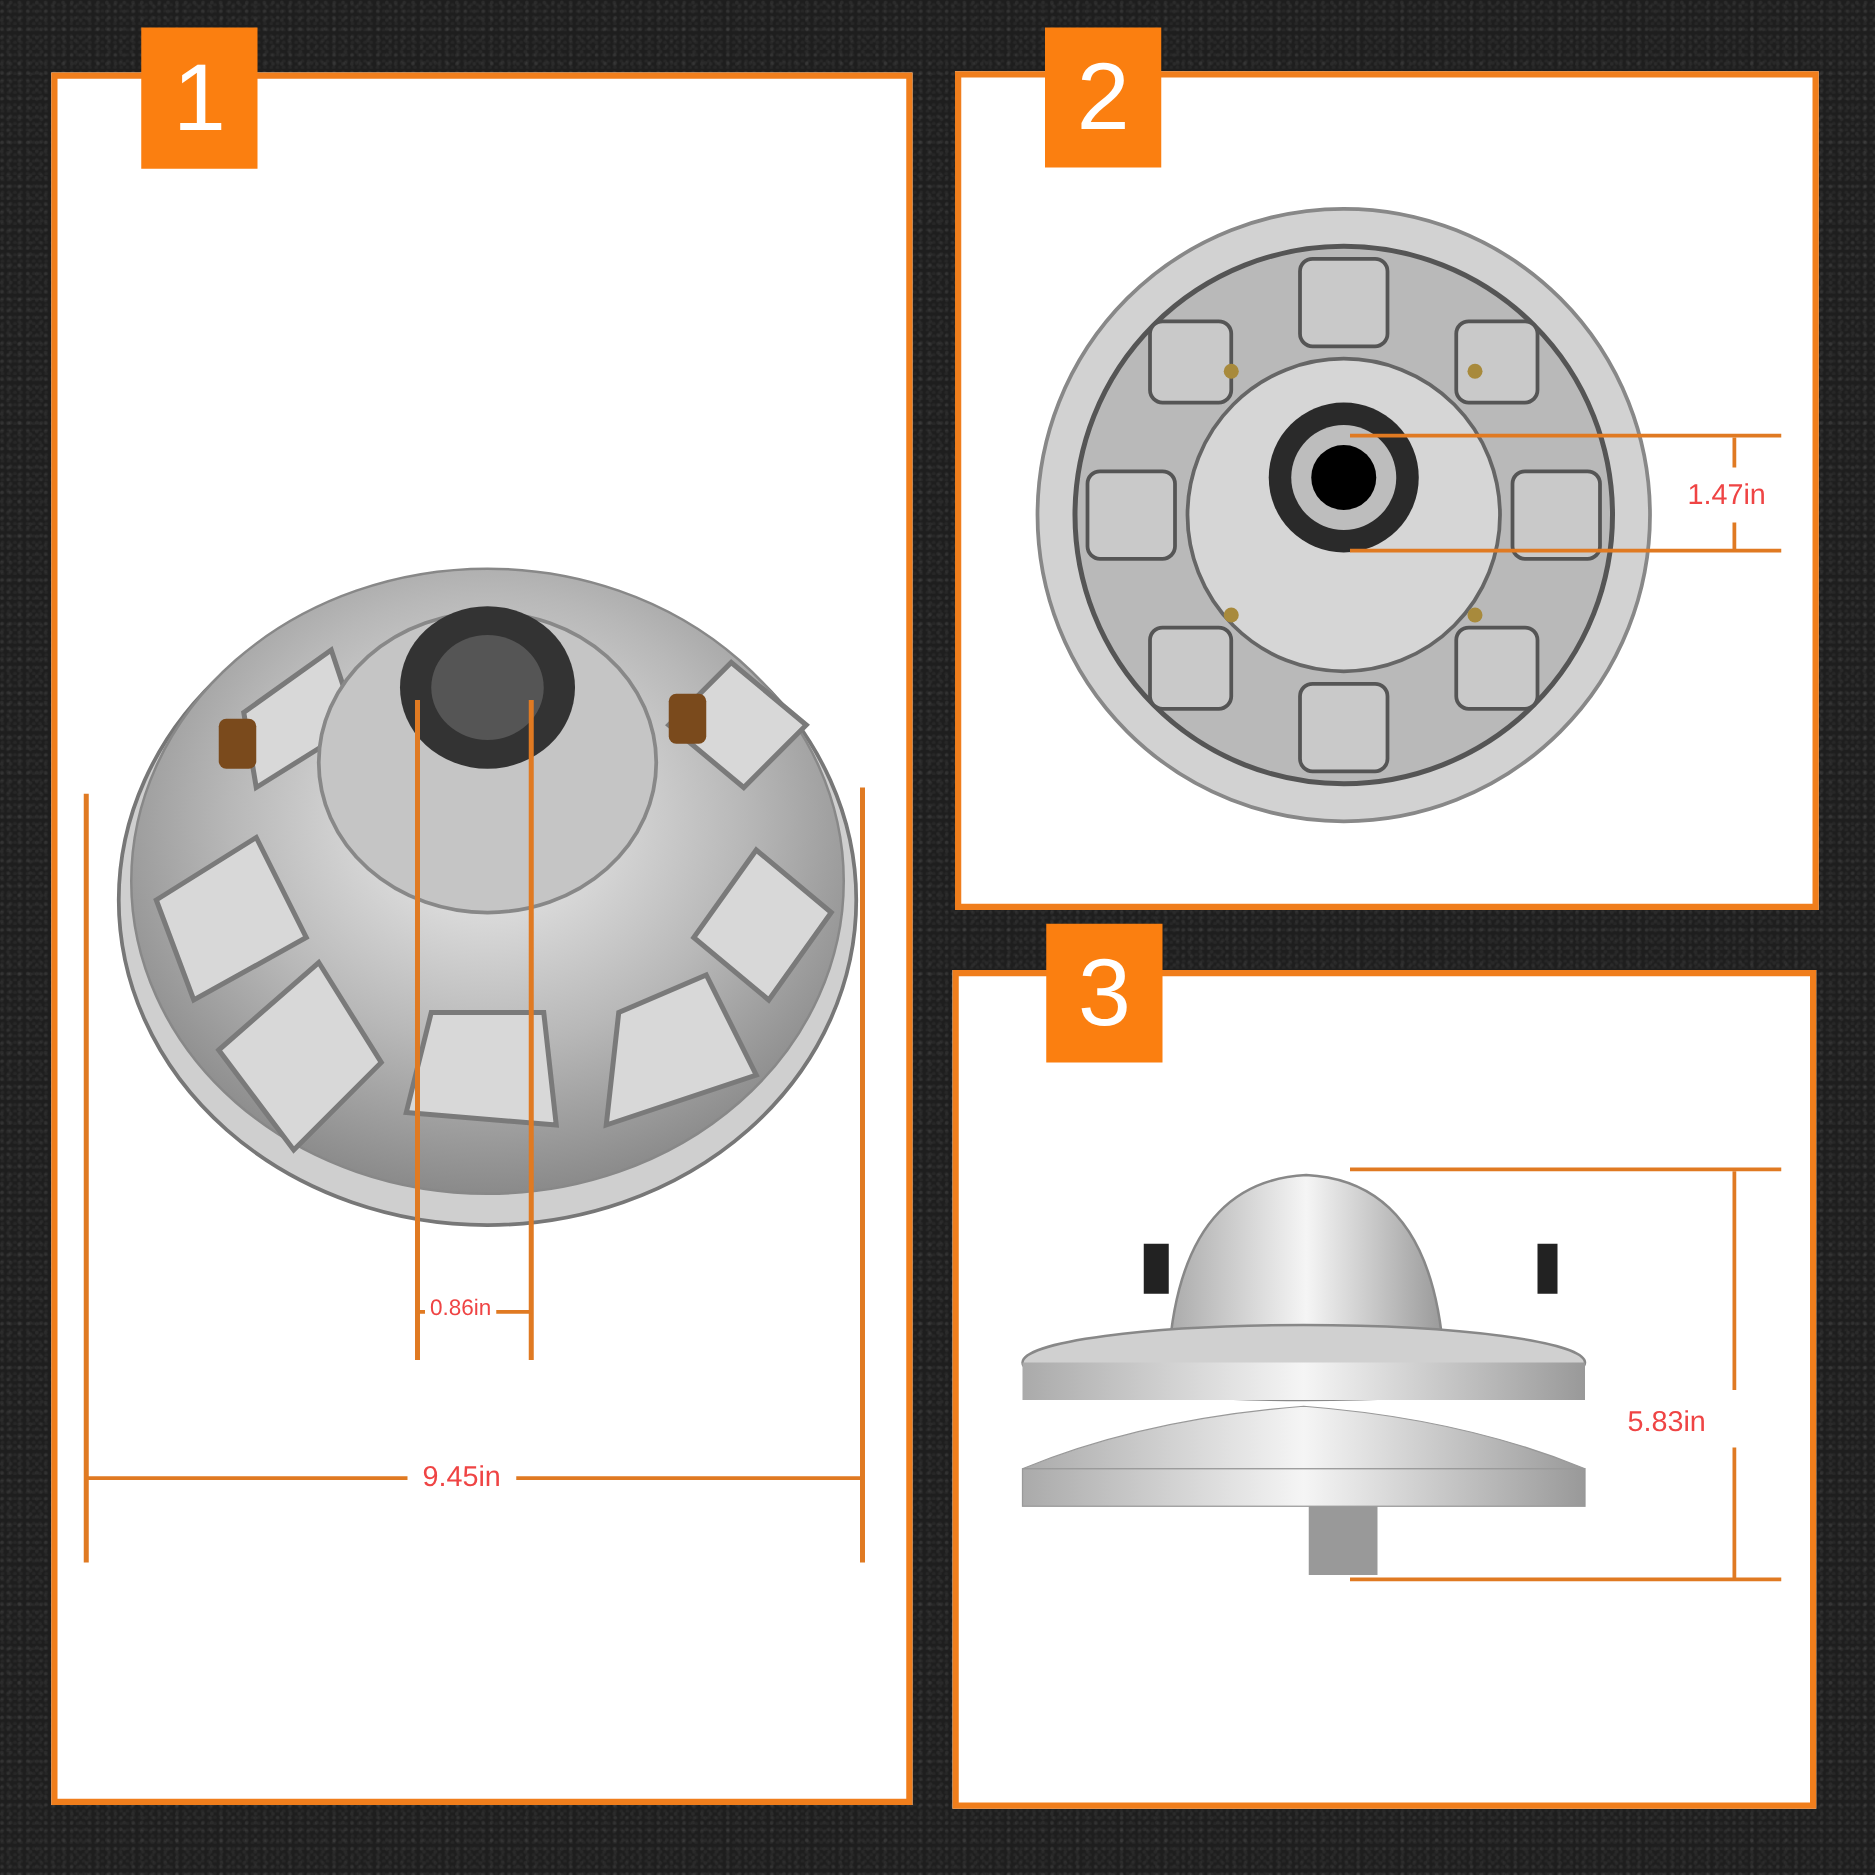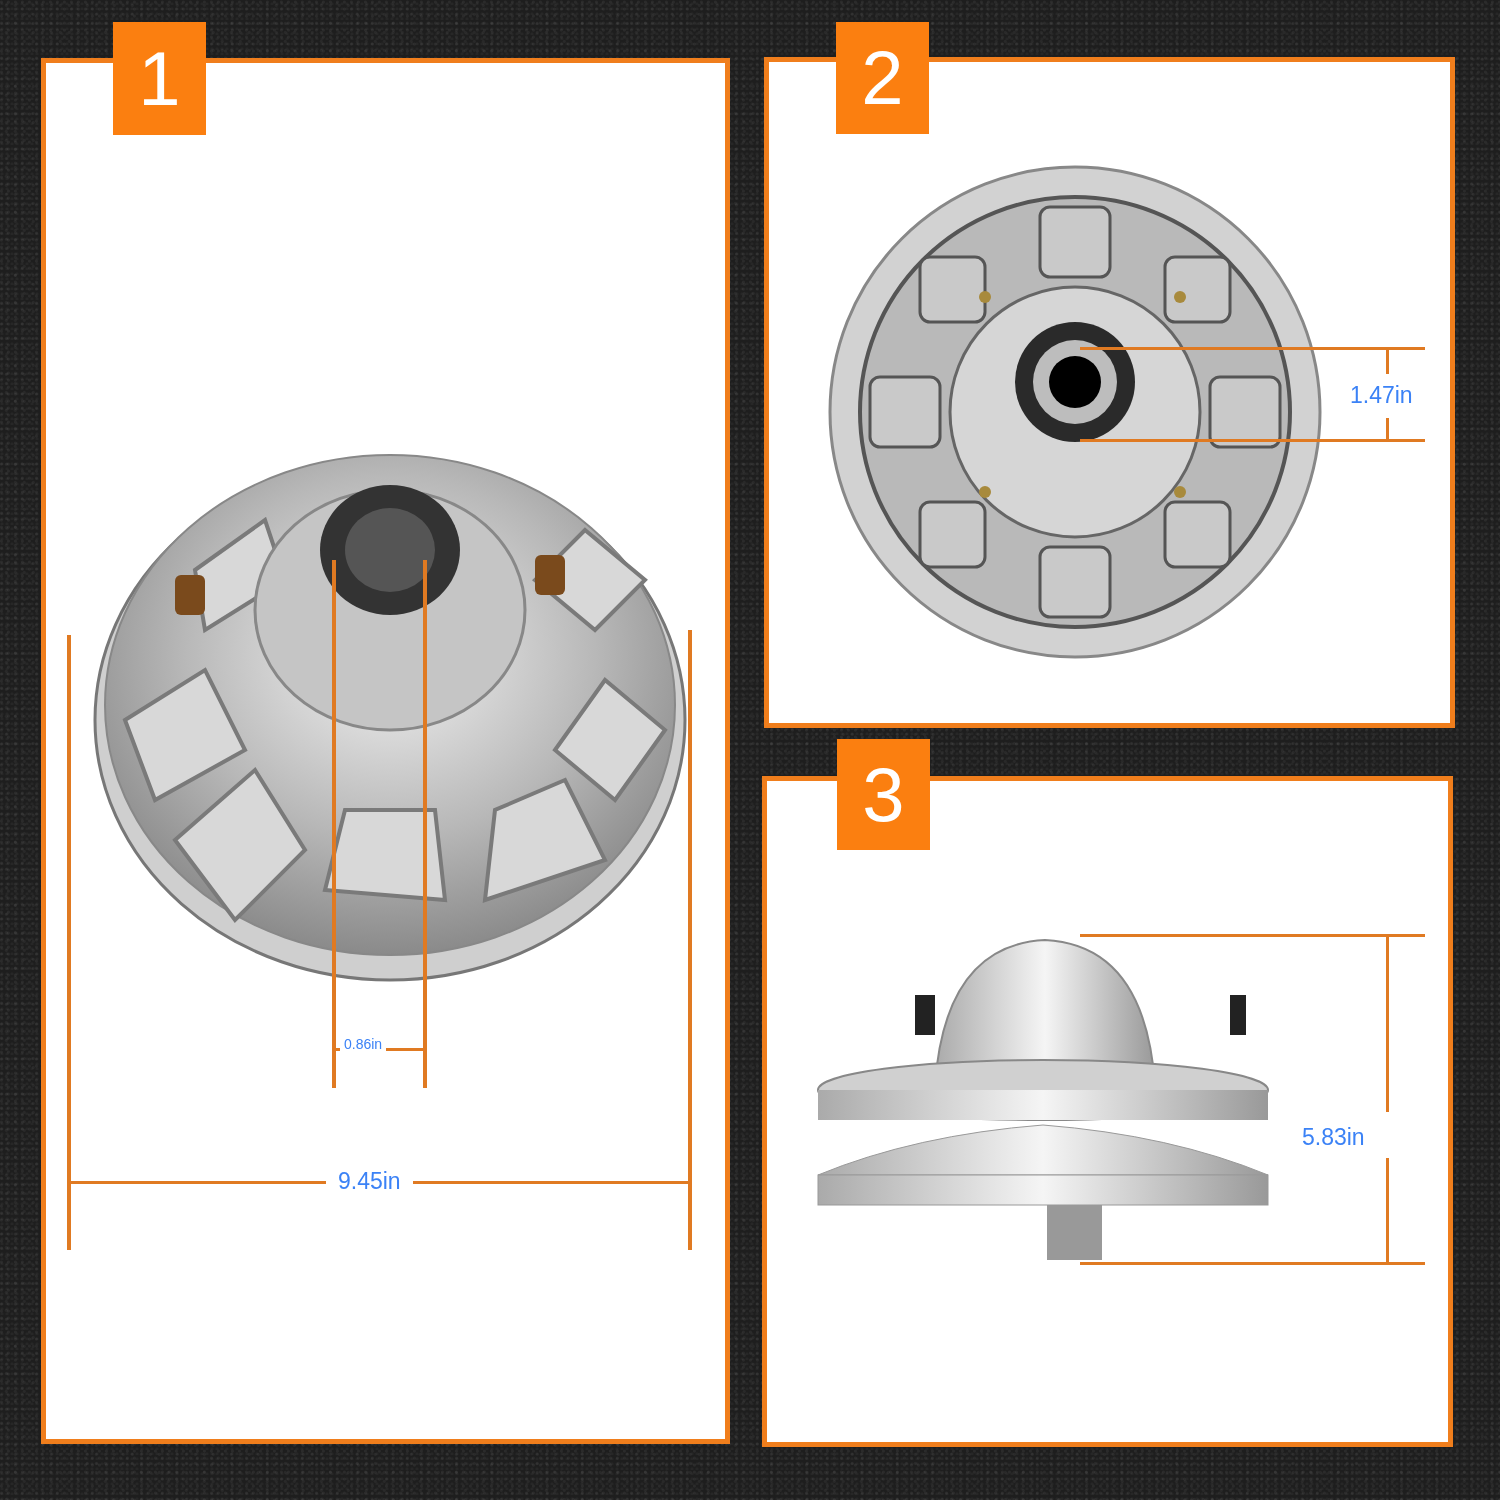--- a/index.html
+++ b/index.html
@@ -8,21 +8,21 @@
     background-image:
       radial-gradient(circle at 20% 30%, rgba(255,255,255,0.06) 0 1px, transparent 2px),
       radial-gradient(circle at 70% 60%, rgba(255,255,255,0.05) 0 1px, transparent 2px),
       radial-gradient(circle at 40% 80%, rgba(255,255,255,0.04) 0 1px, transparent 2px);
     background-size:7px 7px, 9px 9px, 5px 5px;
     font-family:"Liberation Sans", sans-serif;}
   .panel{position:absolute;background:#fff;border:5px solid #f07e1c;box-sizing:border-box;}
   .badge{position:absolute;background:#fb7f10;color:#fff;display:flex;align-items:center;justify-content:center;
     font-family:"Liberation Sans", sans-serif;font-size:76px;line-height:1;}
   .dim{position:absolute;background:#e07a22;}
-  .dimtext{position:absolute;color:#3b82f6;font-size:23px;background:#fff;padding:0 4px;white-space:nowrap;}
+  .dimtext{position:absolute;color:#ef4444;font-size:23px;background:#fff;padding:0 4px;white-space:nowrap;}
   svg{position:absolute;}
 </style>
 </head>
 <body>
 
 <div class="panel" style="left:41px;top:58px;width:689px;height:1386px;"></div>
 <div class="badge" style="left:113px;top:22px;width:93px;height:113px;">1</div>
 
 <svg style="left:85px;top:420px;" width="610" height="570" viewBox="0 0 610 570">
   <defs>
@@ -46,21 +46,21 @@
   <ellipse cx="305" cy="190" rx="135" ry="120" fill="#c5c5c5" stroke="#888" stroke-width="3"></ellipse>
   <ellipse cx="305" cy="130" rx="70" ry="65" fill="#333"></ellipse>
   <ellipse cx="305" cy="130" rx="45" ry="42" fill="#555"></ellipse>
   <rect x="90" y="155" width="30" height="40" rx="6" fill="#7a4a1c"></rect>
   <rect x="450" y="135" width="30" height="40" rx="6" fill="#7a4a1c"></rect>
 </svg>
 
 <div class="dim" style="left:332px;top:560px;width:4px;height:528px;"></div>
 <div class="dim" style="left:423px;top:560px;width:4px;height:528px;"></div>
 <div class="dim" style="left:334px;top:1048px;width:92px;height:3px;"></div>
-<div class="dimtext" style="left:340px;top:1036px;font-size:14px;">0.86in</div>
+<div class="dimtext" style="left:340px;top:1036px;font-size:18px;">0.86in</div>
 
 <div class="dim" style="left:67px;top:635px;width:4px;height:615px;"></div>
 <div class="dim" style="left:688px;top:630px;width:4px;height:620px;"></div>
 <div class="dim" style="left:69px;top:1181px;width:620px;height:3px;"></div>
 <div class="dimtext" style="left:326px;top:1168px;padding:0 12px;">9.45in</div>
 
 <div class="panel" style="left:764px;top:57px;width:691px;height:671px;"></div>
 <div class="badge" style="left:836px;top:22px;width:93px;height:112px;">2</div>
 
 <svg style="left:825px;top:162px;" width="500" height="500" viewBox="0 0 500 500">

